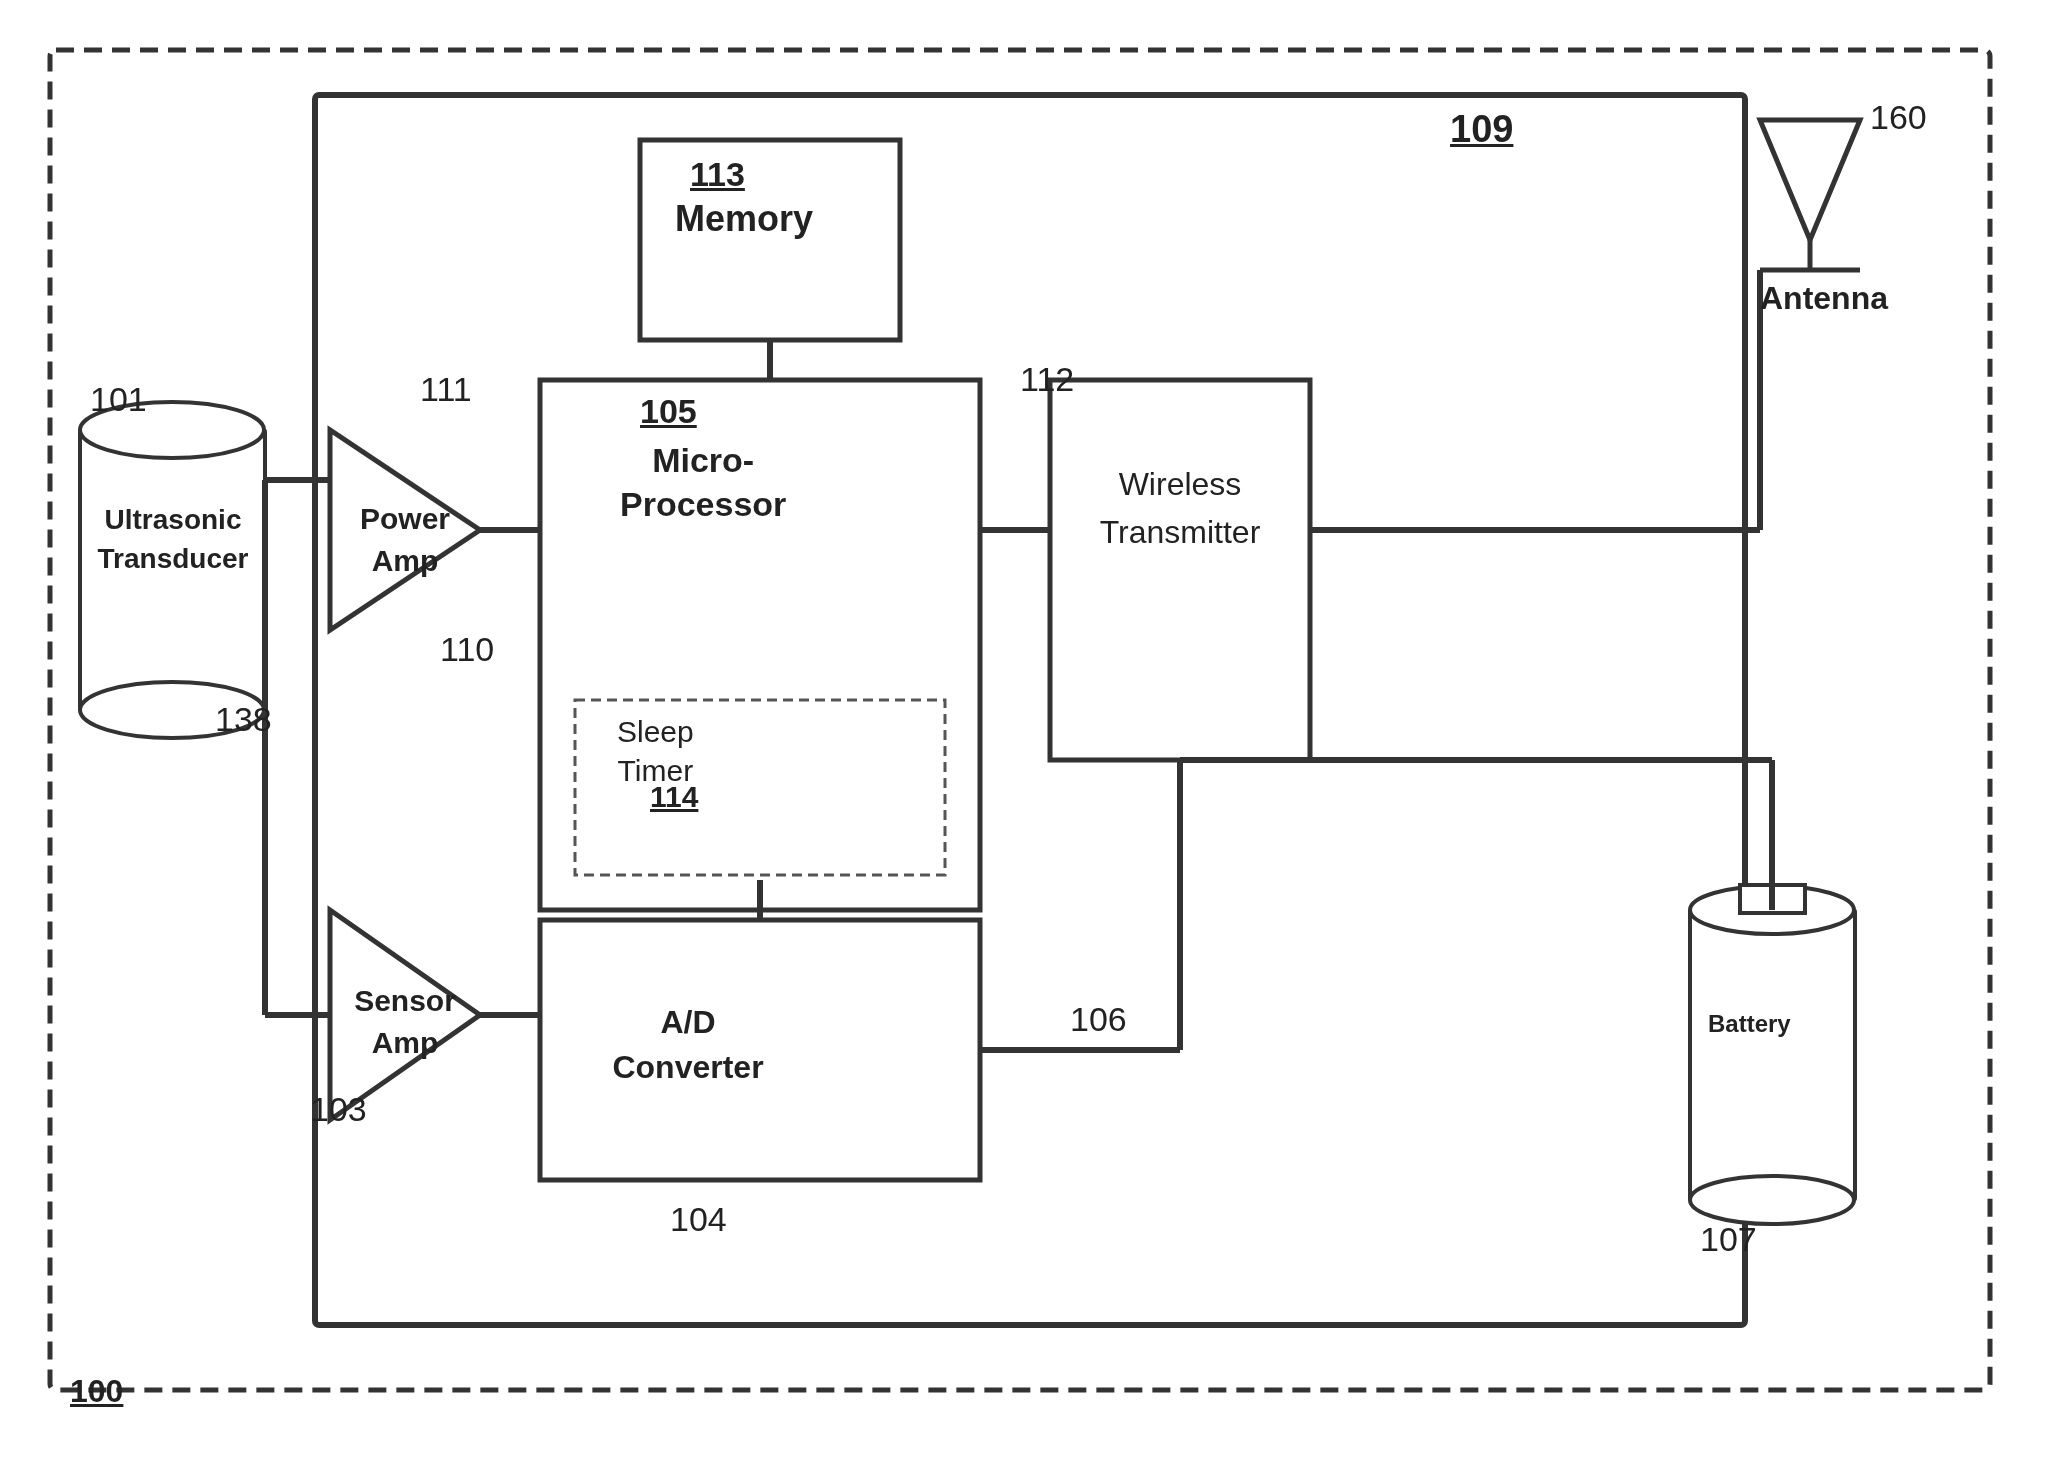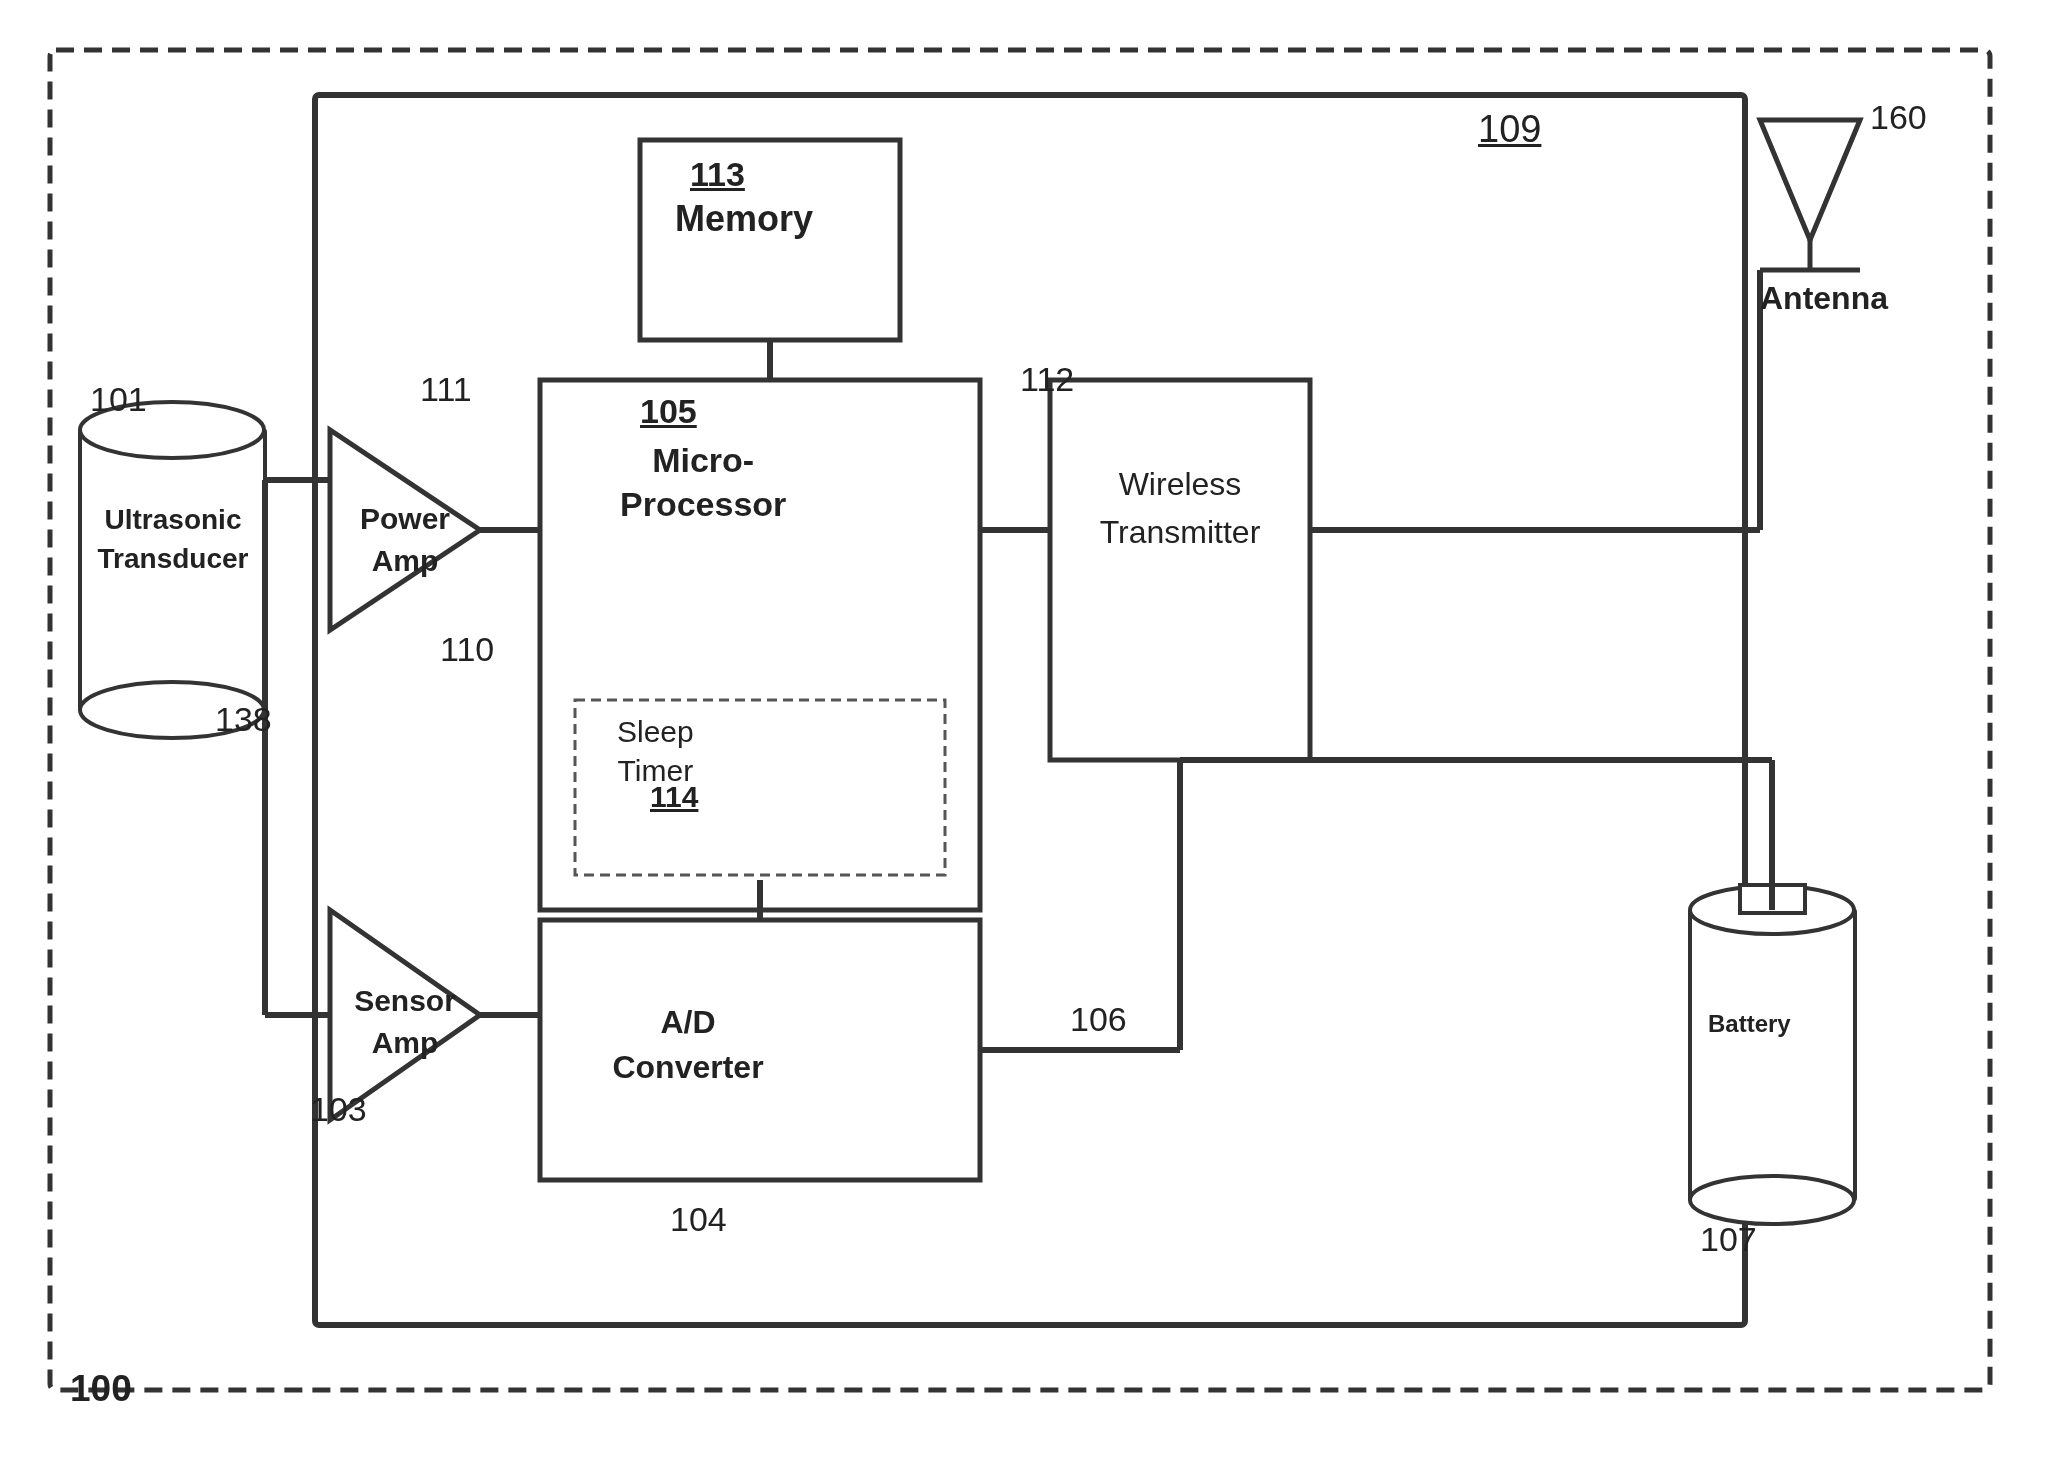--- a/index.html
+++ b/index.html
@@ -100,21 +100,21 @@
     <line x1="720" y1="840" x2="720" y2="870" stroke="#333" stroke-width="6"></line>
 
     <line x1="940" y1="1010" x2="1140" y2="1010" stroke="#333" stroke-width="6"></line>
 
     <line x1="1140" y1="720" x2="1140" y2="1010" stroke="#333" stroke-width="6"></line>
     <line x1="1140" y1="720" x2="1270" y2="720" stroke="#333" stroke-width="6"></line>
 
   </svg>
 
 
-  <div style="position:absolute;top:68px;left:1410px;font-size:38px;font-weight:normal;color:#222;text-decoration:underline;margin-left:28px;">109</div>
+  <div style="position:absolute;top:68px;left:1410px;font-size:38px;font-weight:bold;color:#222;text-decoration:underline;">109</div>
 
   <div style="position:absolute;top:115px;left:650px;font-size:34px;font-weight:bold;color:#222;text-decoration:underline;">113</div>
 
   <div style="position:absolute;top:158px;left:635px;font-size:36px;font-weight:bold;color:#222;">Memory</div>
 
   <div style="position:absolute;top:352px;left:600px;font-size:34px;font-weight:bold;color:#222;text-decoration:underline;">105</div>
   <div style="position:absolute;top:398px;left:580px;font-size:34px;font-weight:bold;color:#222;text-align:center;line-height:1.3;">Micro-<br>Processor</div>
 
   <div style="position:absolute;top:672px;left:577px;font-size:30px;color:#222;text-align:center;line-height:1.3;">Sleep<br>Timer</div>
   <div style="position:absolute;top:740px;left:610px;font-size:30px;font-weight:bold;color:#222;text-decoration:underline;">114</div>
@@ -146,15 +146,15 @@
   <div style="position:absolute;top:1180px;left:1660px;font-size:34px;color:#222;">107</div>
 
   <div style="position:absolute;top:58px;left:1830px;font-size:34px;color:#222;">160</div>
 
   <div style="position:absolute;top:590px;left:400px;font-size:34px;color:#222;">110</div>
 
   <div style="position:absolute;top:330px;left:380px;font-size:34px;color:#222;">111</div>
 
   <div style="position:absolute;top:320px;left:980px;font-size:34px;color:#222;">112</div>
 
-  <div style="position:absolute;bottom:20px;left:30px;font-size:37px;font-weight:bold;color:#222;">100</div>
+  <div style="position:absolute;bottom:20px;left:30px;font-size:32px;font-weight:bold;color:#222;text-decoration:underline;">100</div>
 
 </div>
 
 </body></html>

